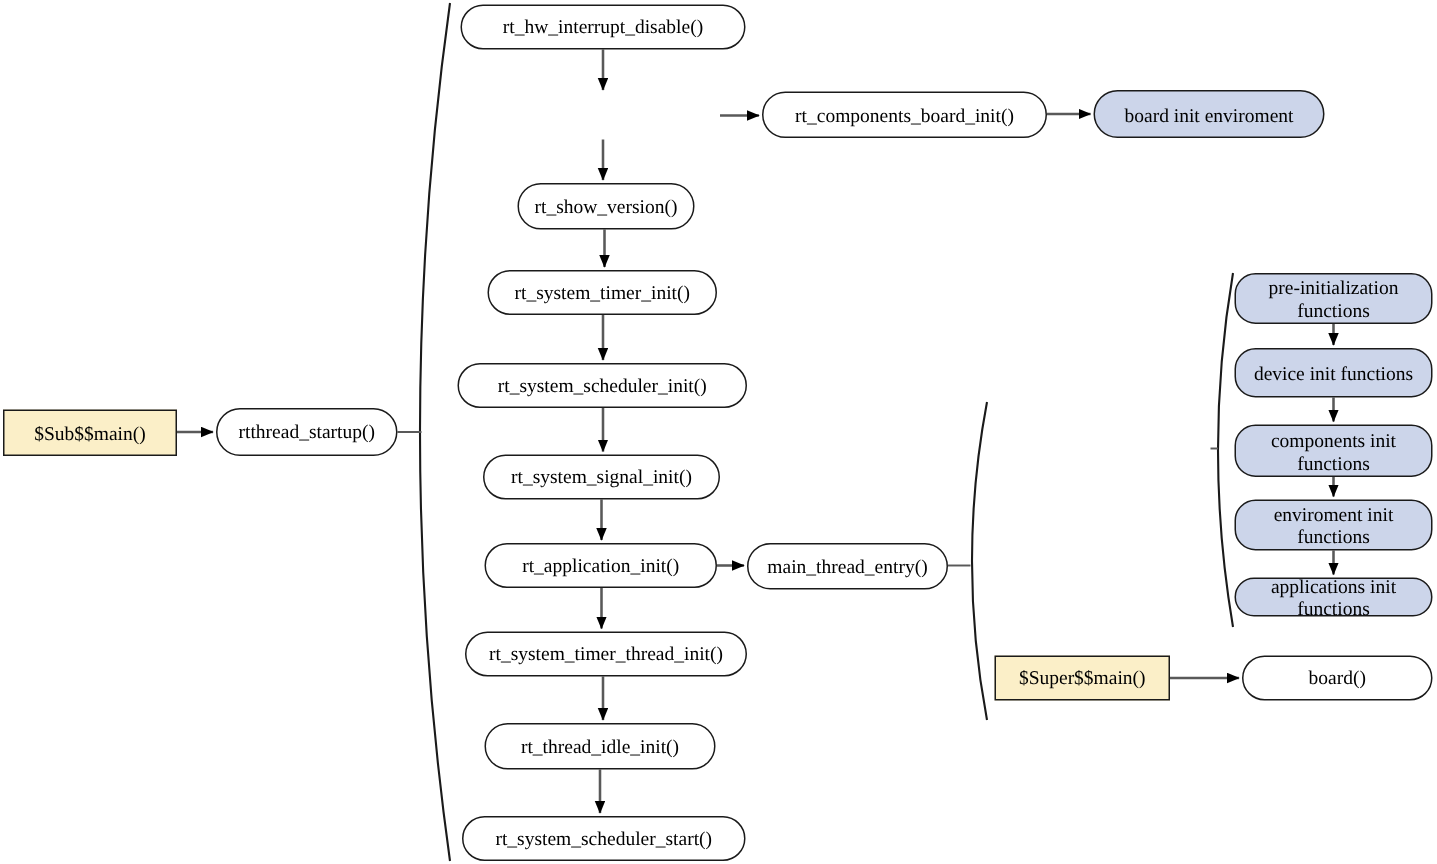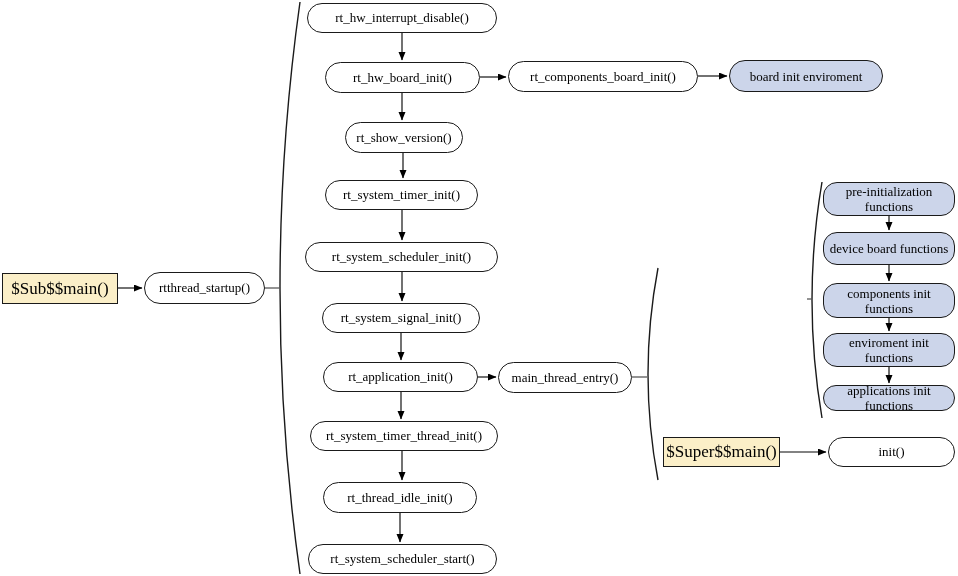--- a/index.html
+++ b/index.html
@@ -29,21 +29,21 @@
   .blue{
     background:var(--blue-fill,#ccd5ea);
     border-radius:14px;
     font-size:13px;line-height:15px;
     white-space:normal;
     padding:0 2px;
   }
   .yellow{
     background:var(--yellow-fill,#fbefc8);
     border-radius:0;
-    font-size:17px;
+    font-size:13px;
   }
 </style>
 </head>
 <body>
 
 <div id="stage">
 
   <svg id="connectors" viewBox="0 0 958 576">
     <defs>
       <marker id="ah" markerWidth="9" markerHeight="8" refX="8" refY="3.5" orient="auto" markerUnits="userSpaceOnUse">
@@ -78,35 +78,34 @@
     <line class="shaft" x1="889" y1="216" x2="889" y2="230" marker-end="url(#ah)"></line>
     <line class="shaft" x1="889" y1="265" x2="889" y2="281" marker-end="url(#ah)"></line>
     <line class="shaft" x1="889" y1="318" x2="889" y2="331" marker-end="url(#ah)"></line>
     <line class="shaft" x1="889" y1="367" x2="889" y2="383" marker-end="url(#ah)"></line>
   </svg>
 
   <div class="node yellow" style="left:2px;top:273px;width:116px;height:31px;">$Sub$$main()</div>
   <div class="node capsule" style="left:144px;top:272px;width:121px;height:32px;">rtthread_startup()</div>
 
   <div class="node capsule" style="left:307px;top:3px;width:190px;height:30px;">rt_hw_interrupt_disable()</div>
-  <div class="node capsule" style="left:325px;top:62px;width:155px;height:31px;">rt_hw_board_init()</div>
   <div class="node capsule" style="left:508px;top:61px;width:190px;height:31px;">rt_components_board_init()</div>
   <div class="node capsule blue" style="left:729px;top:60px;width:154px;height:32px;border-radius:16px;">board init enviroment</div>
   <div class="node capsule" style="left:345px;top:122px;width:118px;height:31px;">rt_show_version()</div>
   <div class="node capsule" style="left:325px;top:180px;width:153px;height:30px;">rt_system_timer_init()</div>
   <div class="node capsule" style="left:305px;top:242px;width:193px;height:30px;text-align:center;">rt_system_scheduler_init()</div>
   <div class="node capsule" style="left:322px;top:303px;width:158px;height:30px;text-align:center;">rt_system_signal_init()</div>
   <div class="node capsule" style="left:323px;top:362px;width:155px;height:30px;">rt_application_init()</div>
   <div class="node capsule" style="left:310px;top:421px;width:188px;height:30px;">rt_system_timer_thread_init()</div>
   <div class="node capsule" style="left:323px;top:482px;width:154px;height:31px;">rt_thread_idle_init()</div>
   <div class="node capsule" style="left:308px;top:544px;width:189px;height:30px;">rt_system_scheduler_start()</div>
 
   <div class="node capsule" style="left:498px;top:362px;width:134px;height:31px;">main_thread_entry()</div>
   <div class="node yellow" style="left:663px;top:437px;width:117px;height:30px;">$Super$$main()</div>
-  <div class="node capsule" style="left:828px;top:437px;width:127px;height:30px;">init()</div>
+  <div class="node capsule" style="left:828px;top:437px;width:127px;height:30px;">board()</div>
 
   <div class="node blue" style="left:823px;top:182px;width:132px;height:34px;">pre-initialization functions</div>
-  <div class="node blue" style="left:823px;top:232px;width:132px;height:33px;">device board functions</div>
+  <div class="node blue" style="left:823px;top:232px;width:132px;height:33px;">device init functions</div>
   <div class="node blue" style="left:823px;top:283px;width:132px;height:35px;">components init functions</div>
   <div class="node blue" style="left:823px;top:333px;width:132px;height:34px;">enviroment init functions</div>
   <div class="node blue" style="left:823px;top:385px;width:132px;height:26px;">applications init functions</div>
 
 </div>
 
 </body></html>

